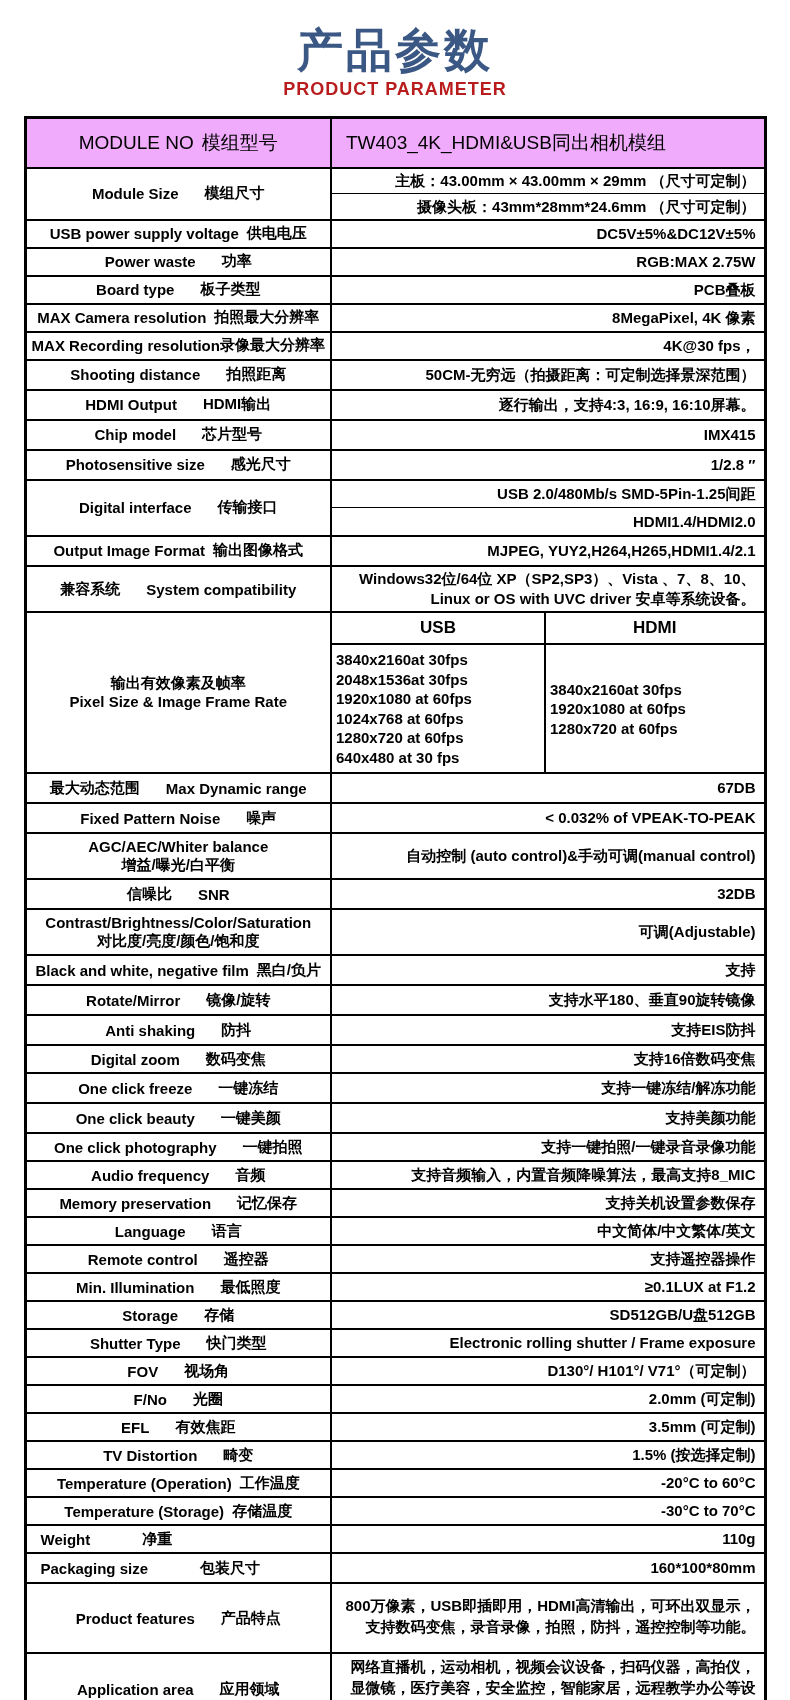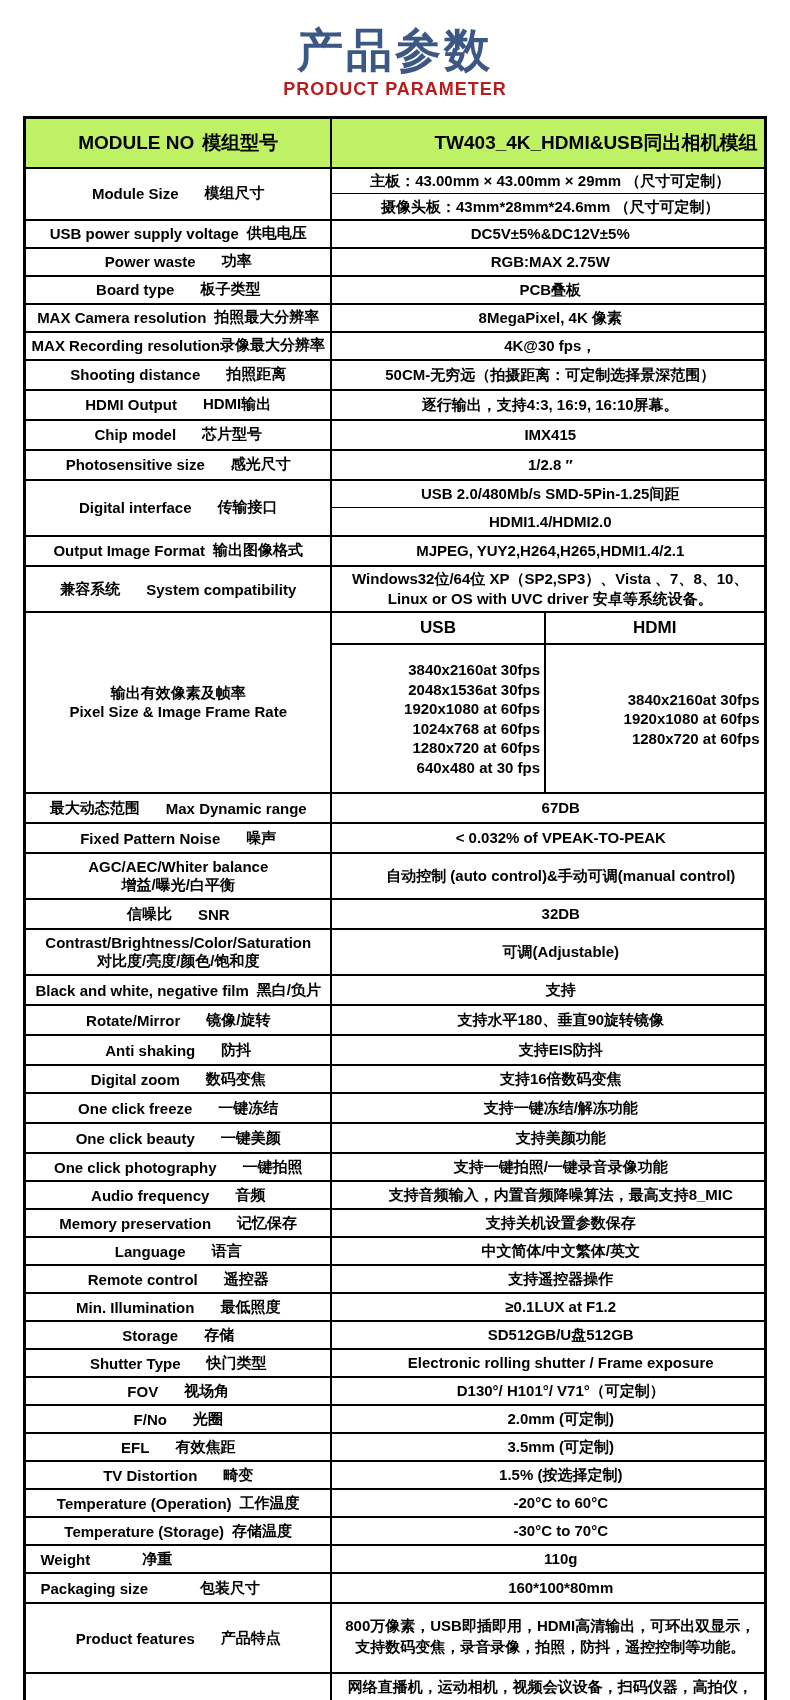--- a/index.html
+++ b/index.html
@@ -2,36 +2,36 @@
 <html><head>
 <meta charset="utf-8">
 <style>
   html,body{margin:0;padding:0;background:#ffffff;}
   .page{width:790px;height:1700px;background:#fff;font-family:"Liberation Sans","DejaVu Sans",sans-serif;color:#000;overflow:hidden;}
   .title-wrap{text-align:center;padding-top:24px;}
   .title-zh{font-size:46px;font-weight:bold;color:#3b5784;letter-spacing:3px;line-height:1.15;}
   .title-en{font-size:18px;font-weight:bold;color:#b91c1c;letter-spacing:1px;margin-top:2px;}
   table.spec{width:740px;margin:16px auto 0 auto;border-collapse:collapse;border:3px solid #000;table-layout:fixed;}
   td{border:2px solid #000;font-size:15px;vertical-align:middle;padding:2px 6px;word-wrap:break-word;}
-  tr.hdr td{background:#bef264;height:44px;font-size:19px;font-weight:bold;text-align:right;}
+  tr.hdr td{background:#f0abfc;height:44px;font-size:19px;font-weight:normal;}
   tr.hdr td.hv{padding-left:14px;}
   .lbl{font-weight:bold;text-align:center;padding:2px 4px;}
   .lw{display:flex;align-items:center;justify-content:center;column-gap:26px;white-space:nowrap;}
   .lw span{white-space:nowrap;}
   .lw.col{flex-direction:column;row-gap:0;line-height:1.25;}
   .lw.g8{column-gap:8px;}
   .lw.g0{column-gap:0;}
   .lw.g14{column-gap:26px;}
   .lw.lleft{justify-content:flex-start;padding-left:10px;column-gap:52px;}
-  .val{font-weight:bold;padding:2px 8px 2px 13px;text-align:center;line-height:1.35;}
+  .val{font-weight:bold;padding:2px 8px 2px 13px;text-align:right;line-height:1.35;}
   .val.ind{padding-left:34px;}
   .thin-b{border-bottom-width:1px;}
   .thin-t{border-top-width:1px;}
   .subhdr{font-weight:bold;text-align:center;font-size:17px;height:26px;}
-  .subval{font-weight:bold;text-align:right;white-space:pre-line;line-height:1.3;padding:15px 4px;}
+  .subval{font-weight:bold;text-align:left;white-space:pre-line;line-height:1.3;padding:5px 4px;}
   tr.r{height:28px;}
   tr.r30{height:30px;}
   tr.r44{height:44px;}
   tr.r46{height:46px;}
   tr.sub{height:26px;}
   tr.big td.val{line-height:1.4;padding-bottom:6px;}
   tr.big{height:70px;}
 </style>
 </head>
 <body>

